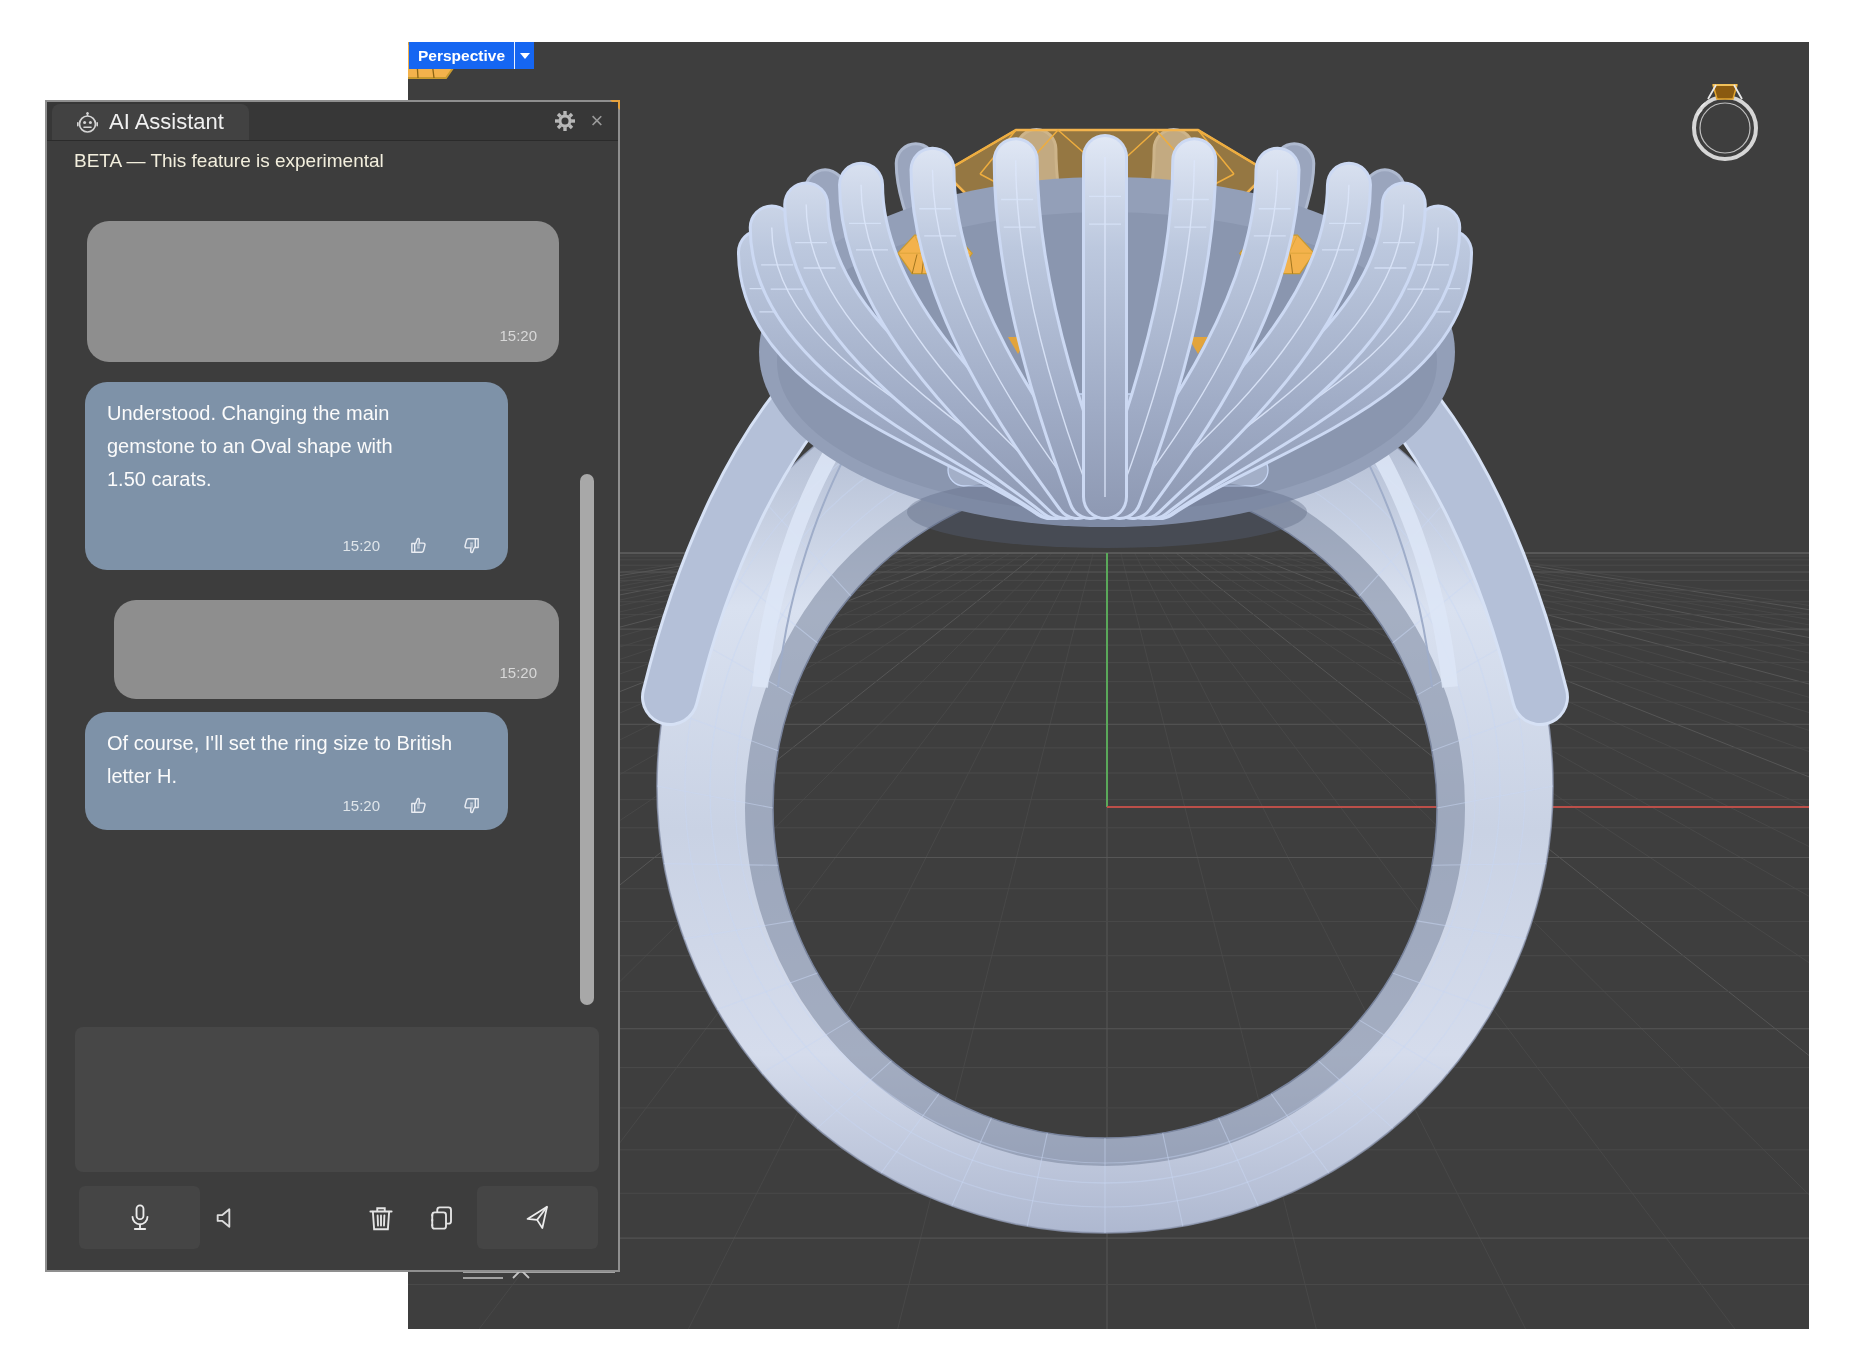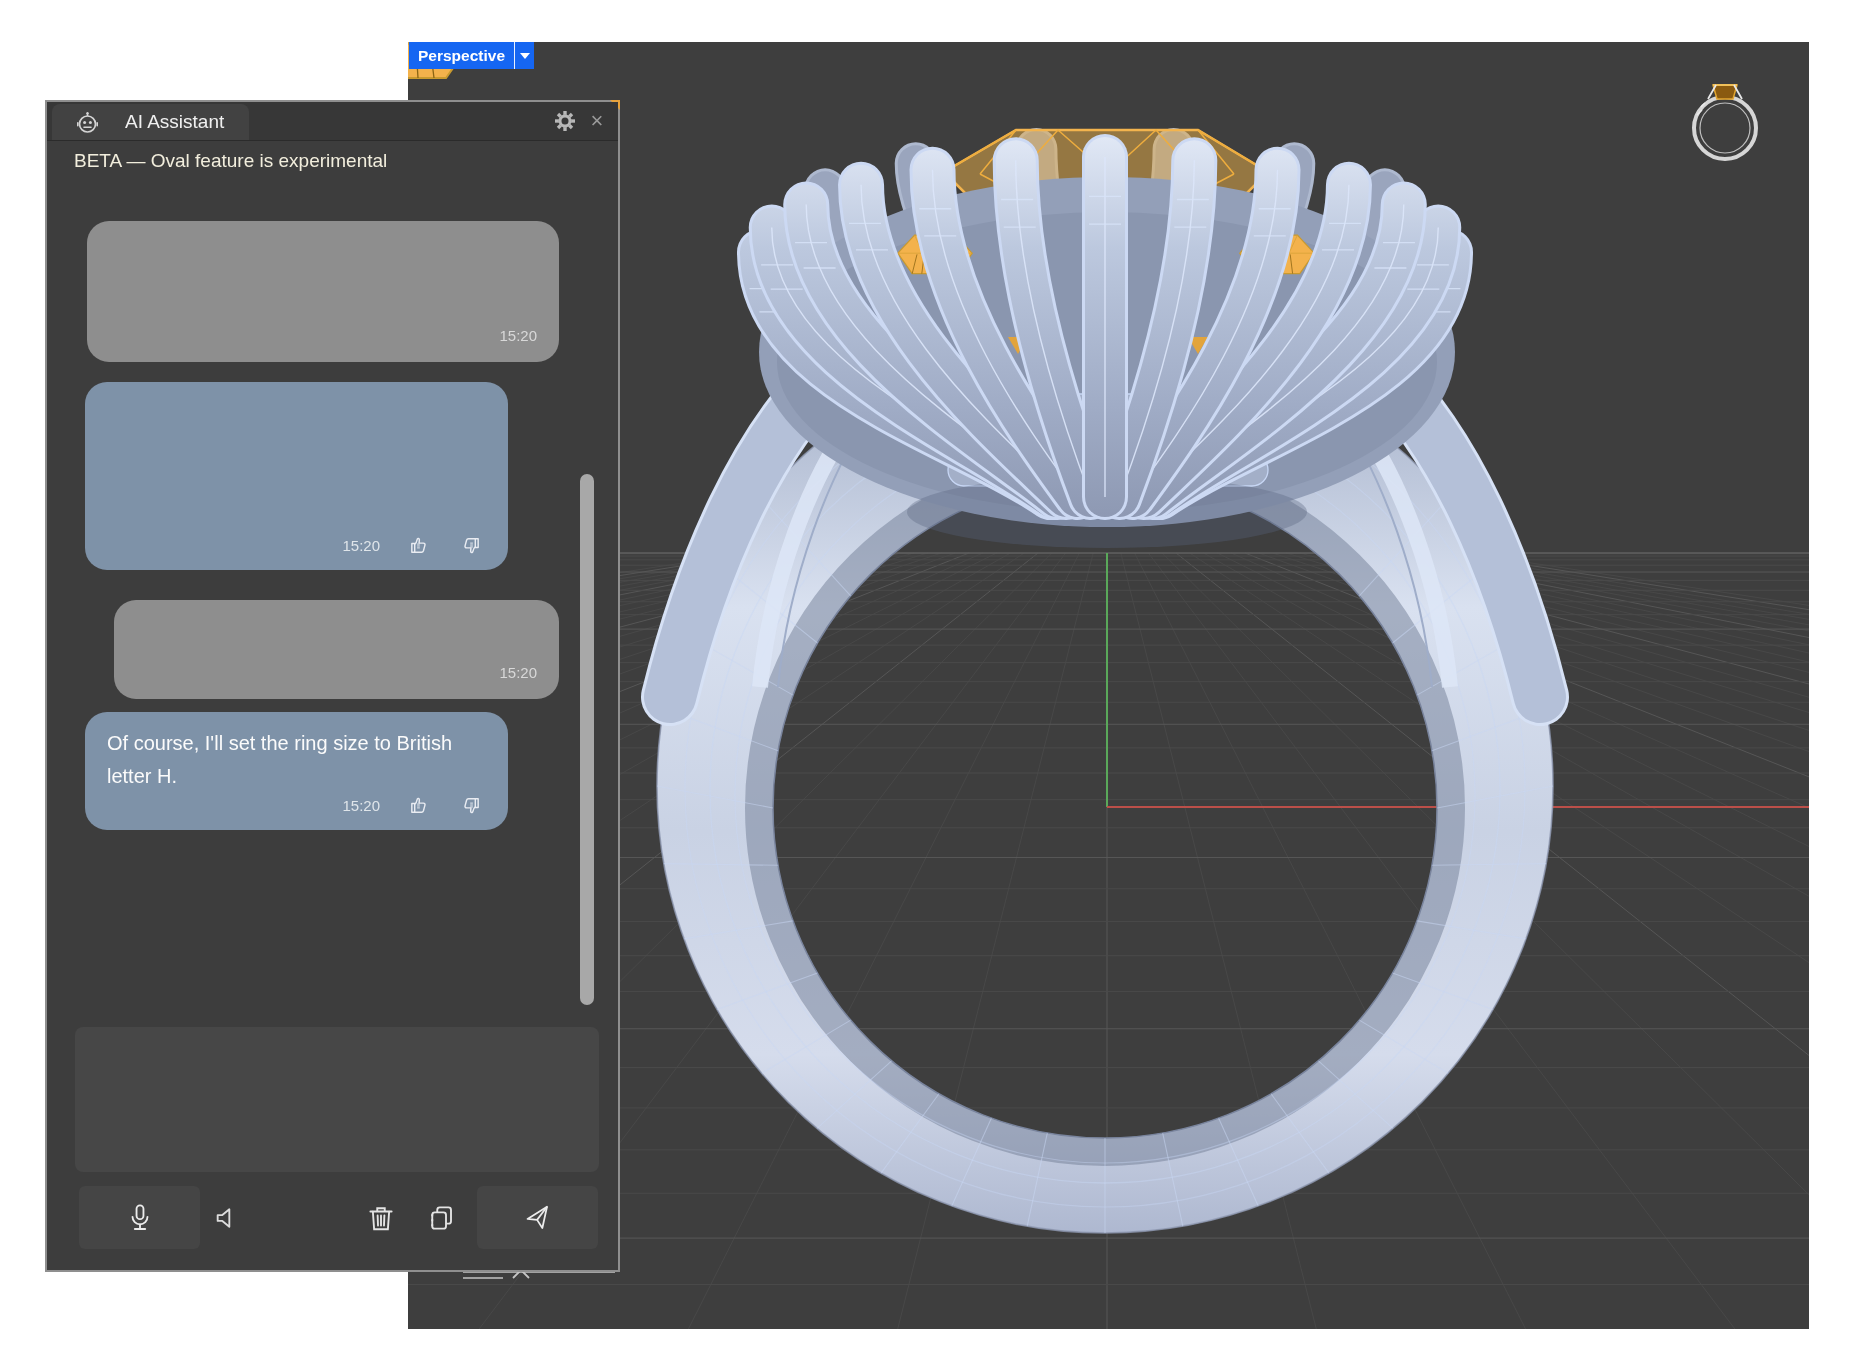--- a/index.html
+++ b/index.html
@@ -20,21 +20,21 @@
   
   .panel{position:absolute;left:45px;top:100px;width:575px;height:1172px;background:#3d3d3d;
          border:2px solid #8f8f8f;box-sizing:border-box;z-index:10;}
   .corner-mark{position:absolute;right:-2px;top:-2px;width:0;height:0;
                border-top:10px solid #e8a33d;border-left:10px solid transparent;}
   .p-header{position:absolute;left:0;top:0;right:0;height:38px;background:#373737;
             border-bottom:1px solid #2b2b2b;}
   .p-tab{position:absolute;left:5px;top:2px;width:197px;height:36px;background:#424242;
          border-radius:8px 8px 0 0;display:flex;align-items:center;gap:10px;padding-left:24px;
          box-sizing:border-box;}
-  .p-title{color:#f0f0f0;font-size:19px;margin-left:16px;}
+  .p-title{color:#f0f0f0;font-size:22px;}
   .hdr-btn{position:absolute;top:6px;width:26px;height:26px;display:flex;align-items:center;
            justify-content:center;cursor:pointer;}
   .beta{position:absolute;left:27px;top:48px;color:#f2eedd;font-size:19px;}
 
   .bubble{position:absolute;border-radius:22px;color:#fbfbfb;font-size:20px;line-height:33px;
           padding:15px 22px;box-sizing:border-box;}
   .bubble.user{background:#8e8e8e;}
   .bubble.assistant{background:#7e92a8;}
   .time{position:absolute;right:22px;bottom:10px;font-size:15px;color:#d8d8d8;}
   .foot{position:absolute;right:26px;bottom:8px;display:flex;align-items:center;gap:28px;}
@@ -386,27 +386,28 @@
             <circle cx="12" cy="12" r="5" fill="none" stroke="#b8b8b8" stroke-width="3"></circle>
             <circle cx="12" cy="12" r="2" fill="#373737"></circle>
           </svg>
         </span>
       </div>
       <div class="hdr-btn" style="right:8px;">
         <span style="color:#9a9a9a;font-size:22px;line-height:1;">×</span>
       </div>
     </div>
 
-    <div class="beta">BETA — Oval feature is experimental</div>
+    <div class="beta">BETA — This feature is experimental</div>
 
     <div class="bubble user" style="left:40px;top:119px;width:472px;height:141px;">
       <span class="time">15:20</span>
     </div>
 
     <div class="bubble assistant" style="left:38px;top:280px;width:423px;height:188px;">
+      <div style="width:315px;">Understood. Changing the main gemstone to an Oval shape with 1.50 carats.</div>
       <div class="foot">
         <span class="t">15:20</span>
         <span class="thumb">
           <svg width="23" height="23" viewBox="0 0 24 24" fill="none" stroke="#e9ecf2" stroke-width="1.5" stroke-linejoin="round">
             <path d="M4,10 h3 v9 H4 Z M7,11 c1,-1 2.2,-3.5 2.6,-5.5 c.3,-1.5 2.4,-1 2.3,.7 l-.4,3.3 h4.6 c1.2,0 1.9,1 1.6,2.1 l-1.6,5.9 c-.3,1 -1,1.5 -2,1.5 H7 Z"></path>
             <path d="M9.5,10.5 h2.8 M9.5,12.5 h2.8 M9.5,14.5 h2.8" stroke-width="1"></path>
           </svg>
         </span>
         <span class="thumb">
           <svg width="23" height="23" viewBox="0 0 24 24" fill="none" stroke="#e9ecf2" stroke-width="1.5" stroke-linejoin="round" transform="rotate(180)">

